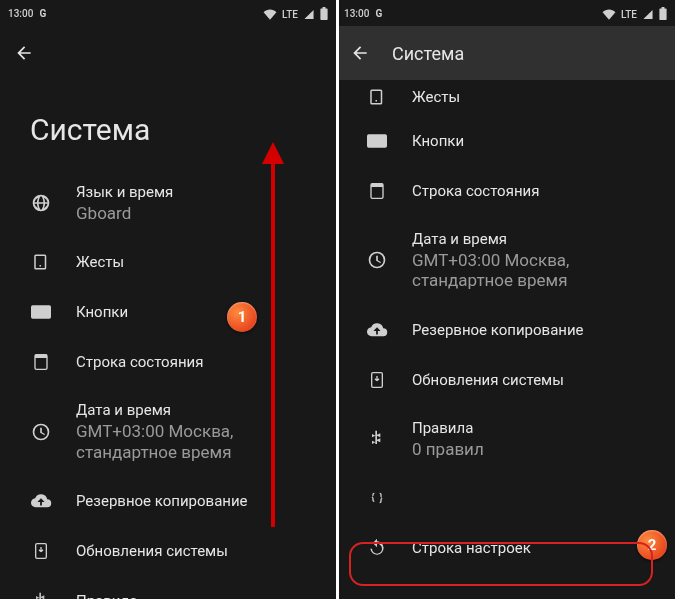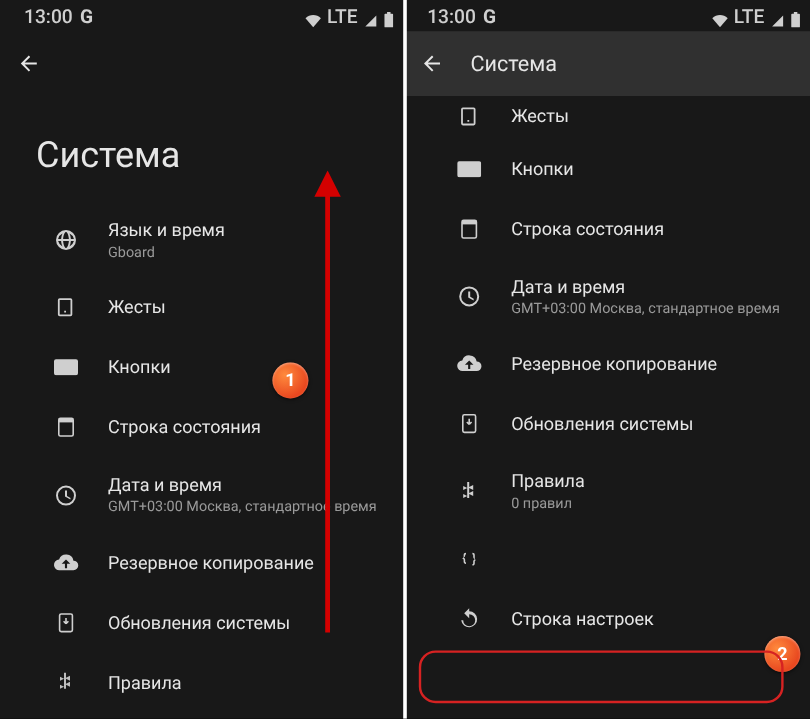--- a/index.html
+++ b/index.html
@@ -22,24 +22,23 @@
   .phone-left { width: 336px; }
   .phone-right { width: 339px; }
 
   
   .statusbar {
     height: 26px;
     display: flex;
     align-items: center;
     justify-content: space-between;
     padding: 0 8px;
-    font-size: 16px;
+    font-size: 10px;
     font-weight: 500;
     color: #cfcfcf;
-    margin-left: 12px;
   }
   .sb-left { display: flex; gap: 6px; align-items: center; }
   .sb-right { display: flex; gap: 5px; align-items: flex-end; }
   .sb-right svg { display:block; }
 
   
   .appbar {
     height: 54px;
     display: flex;
     align-items: center;
@@ -53,33 +52,33 @@
     font-size: 30px;
     padding: 32px 0 14px 30px;
     color: #e6e6e6;
     font-weight: 400;
   }
 
   .list { padding: 8px 0; }
   .item {
     display: flex;
     align-items: center;
-    padding: 14px 18px 14px 44px;
+    padding: 14px 18px 14px 30px;
     gap: 24px;
     cursor: pointer;
   }
   .item-icon {
     width: 22px; height: 22px;
     flex: 0 0 22px;
     display:flex; align-items:center; justify-content:center;
     color:#cfcfcf;
   }
   .item-texts { display:flex; flex-direction:column; gap:2px; min-width:0;}
   .item-title { font-size: 15px; color: #e6e6e6; line-height:1.2;}
-  .item-sub { font-size: 12px; color: #9a9a9a; line-height:1.2;}
+  .item-sub { font-size: 17px; color: #9a9a9a; line-height:1.2;}
 
   .arrow-overlay {
     position:absolute;
     left: 258px;
     top: 142px;
     pointer-events:none;
   }
 
   .step-badge {
     position:absolute;

